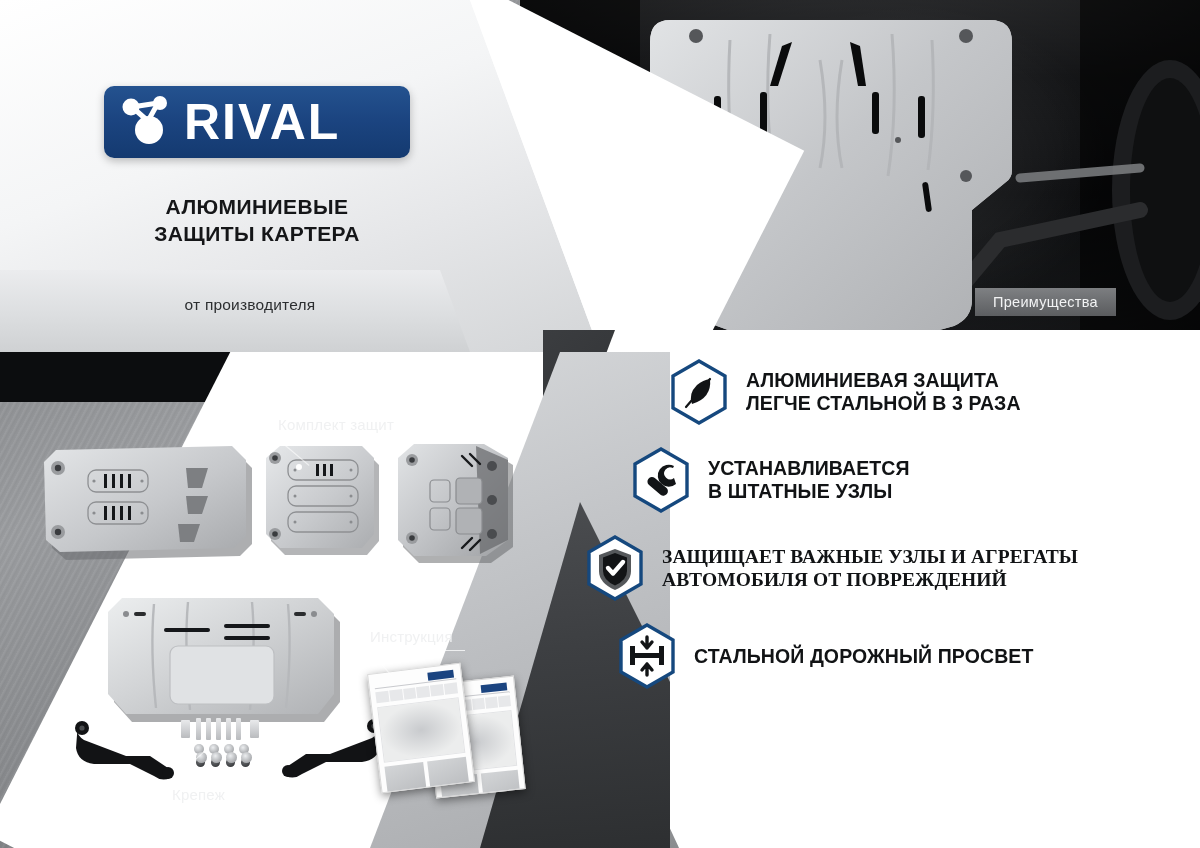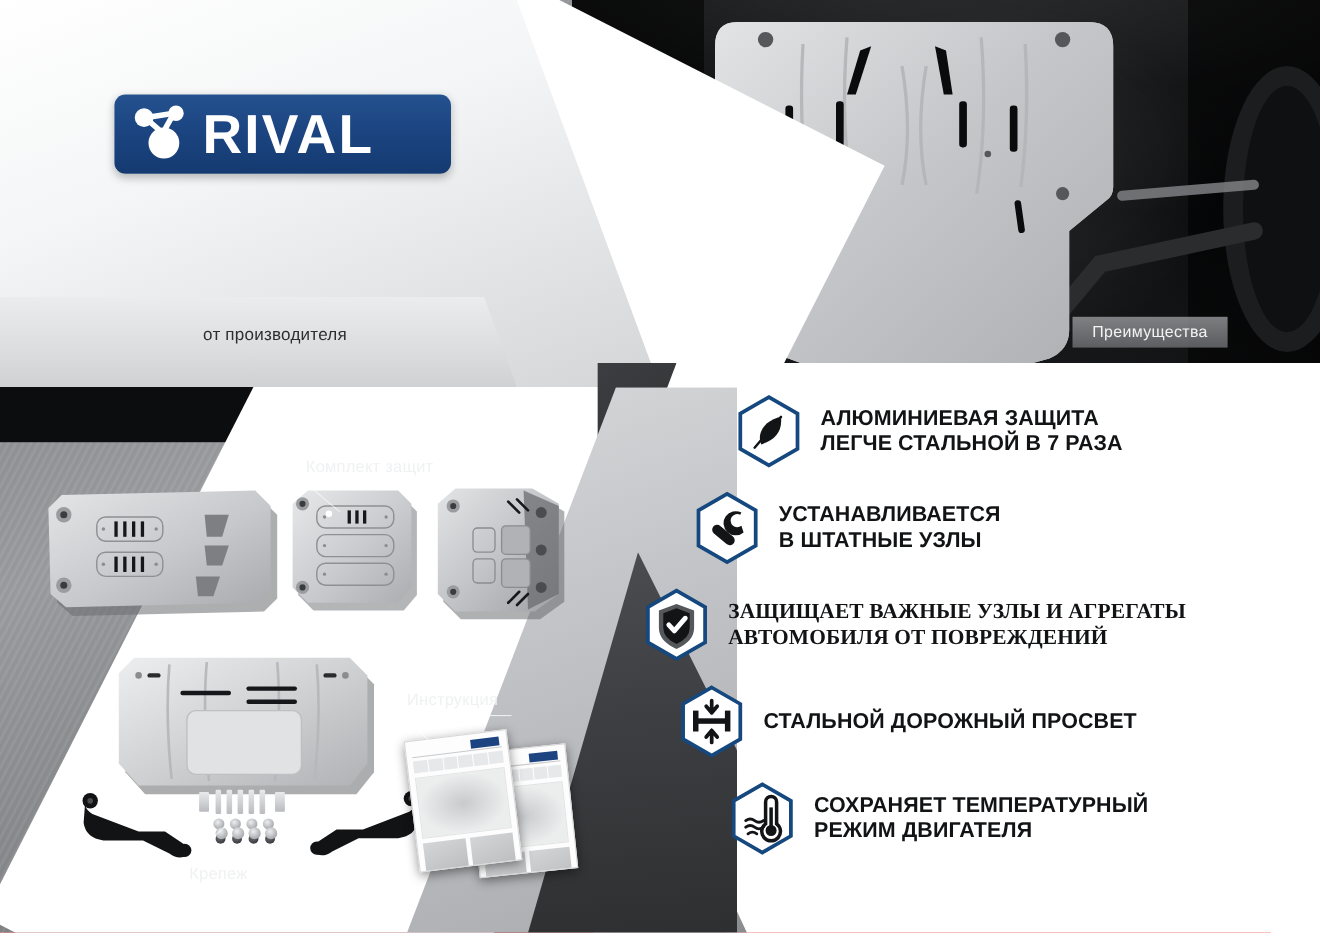--- a/index.html
+++ b/index.html
@@ -1,19 +1,19 @@
 <!DOCTYPE html>
 <html><head>
 <meta charset="utf-8">
 <title>RIVAL</title>
 <style>
   html,body{margin:0;padding:0;background:#ffffff;}
   body{font-family:"Liberation Sans",sans-serif;}
 
-  .stage{position:relative;width:1200px;height:848px;overflow:hidden;background:#ef4444;}
+  .stage{position:relative;width:1200px;height:848px;overflow:hidden;background:#8b5cf6;}
 
   
   .q{position:absolute;}
 
   
   .tl-bg{left:0;top:0;width:600px;height:352px;
     background:linear-gradient(135deg,#6e7073 0%,#8b8d90 28%,#a3a5a8 46%,#7c7e81 70%,#5f6164 100%);}
   
   .brush{position:absolute;inset:0;
     background:repeating-linear-gradient(115deg,rgba(255,255,255,.045) 0px,rgba(255,255,255,.045) 1px,rgba(0,0,0,.03) 2px,rgba(0,0,0,.0) 4px);}
@@ -226,20 +226,24 @@
         <line x1="40" y1="9" x2="30" y2="27"></line>
         <line x1="30" y1="27" x2="14" y2="13"></line>
       </g>
       <circle cx="13" cy="13" r="8.5" fill="#ffffff"></circle>
       <circle cx="42" cy="9" r="7" fill="#ffffff"></circle>
       <circle cx="31" cy="36" r="14" fill="#ffffff"></circle>
     </svg>
     <div class="logo-word">RIVAL</div>
   </div>
 
+  <div class="head-title">
+    <div>АЛЮМИНИЕВЫЕ</div>
+    <div>ЗАЩИТЫ КАРТЕРА</div>
+  </div>
   <div class="head-sub-wrap">
     <span class="head-sub">от производителя</span>
   </div>
 
   <div class="tab">
     <span>Преимущества</span>
   </div>
 
   <div class="q bl-wedge"></div>
   <div class="q bl-wedge2"></div>
@@ -485,21 +489,21 @@
 
     <div class="benefit b0">
       <div class="hexwrap">
         <svg width="62" height="68" viewBox="0 0 62 68">
           <polygon points="31,3 57,18 57,50 31,65 5,50 5,18" fill="#fff" stroke="#15487e" stroke-width="3.4"></polygon>
           <path d="M42 21 Q44 40 24 46 Q20 36 29 27 Q35 22 42 21 Z" fill="#121416"></path>
           <path d="M42 21 L18 49" stroke="#121416" stroke-width="2.2" fill="none" stroke-linecap="round"></path>
         </svg>
       </div>
       <div class="benefit-text">АЛЮМИНИЕВАЯ ЗАЩИТА
-ЛЕГЧЕ СТАЛЬНОЙ В 7 РАЗА</div>
+ЛЕГЧЕ СТАЛЬНОЙ В 3 РАЗА</div>
     </div>
 
     <div class="benefit b1">
       <div class="hexwrap">
         <svg width="62" height="68" viewBox="0 0 62 68">
           <polygon points="31,3 57,18 57,50 31,65 5,50 5,18" fill="#fff" stroke="#15487e" stroke-width="3.4"></polygon>
           <path d="M44 20 a11 11 0 1 0 2 18 l-2 -6 a6 6 0 1 1 -1 -10 Z" fill="#121416"></path>
           <rect x="16" y="36" width="24" height="9" rx="4.5" transform="rotate(40 28 40)" fill="#121416"></rect>
           <circle cx="20" cy="47" r="3.4" fill="#fff"></circle>
         </svg>
@@ -528,33 +532,16 @@
           <rect x="15" y="31" width="32" height="5" fill="#121416"></rect>
           <rect x="14" y="24" width="5" height="19" fill="#121416"></rect>
           <rect x="43" y="24" width="5" height="19" fill="#121416"></rect>
           <path d="M31 15 L31 26 M31 26 L26 20 M31 26 L36 20" stroke="#121416" stroke-width="3.4" fill="none" stroke-linecap="round"></path>
           <path d="M31 53 L31 42 M31 42 L26 48 M31 42 L36 48" stroke="#121416" stroke-width="3.4" fill="none" stroke-linecap="round"></path>
         </svg>
       </div>
       <div class="benefit-text">СТАЛЬНОЙ ДОРОЖНЫЙ ПРОСВЕТ</div>
     </div>
 
-    <div class="benefit b4">
-      <div class="hexwrap">
-        <svg width="62" height="68" viewBox="0 0 62 68">
-          <polygon points="31,3 57,18 57,50 31,65 5,50 5,18" fill="#fff" stroke="#15487e" stroke-width="3.4"></polygon>
-          <path d="M34 19 a5 5 0 0 1 10 0 v20 a8.5 8.5 0 1 1 -10 0 Z" fill="none" stroke="#121416" stroke-width="3.2"></path>
-          <circle cx="39" cy="45" r="5" fill="#121416"></circle>
-          <rect x="37.4" y="24" width="3.2" height="20" fill="#121416"></rect>
-          <g stroke="#121416" stroke-width="2.6" fill="none" stroke-linecap="round">
-            <path d="M16 36 q4 -3 8 0 t8 0"></path>
-            <path d="M16 42 q4 -3 8 0 t8 0"></path>
-            <path d="M18 48 q4 -3 8 0"></path>
-          </g>
-        </svg>
-      </div>
-      <div class="benefit-text">СОХРАНЯЕТ ТЕМПЕРАТУРНЫЙ
-РЕЖИМ ДВИГАТЕЛЯ</div>
-    </div>
 
   </div>
 
 </div>
 
 </body></html>

